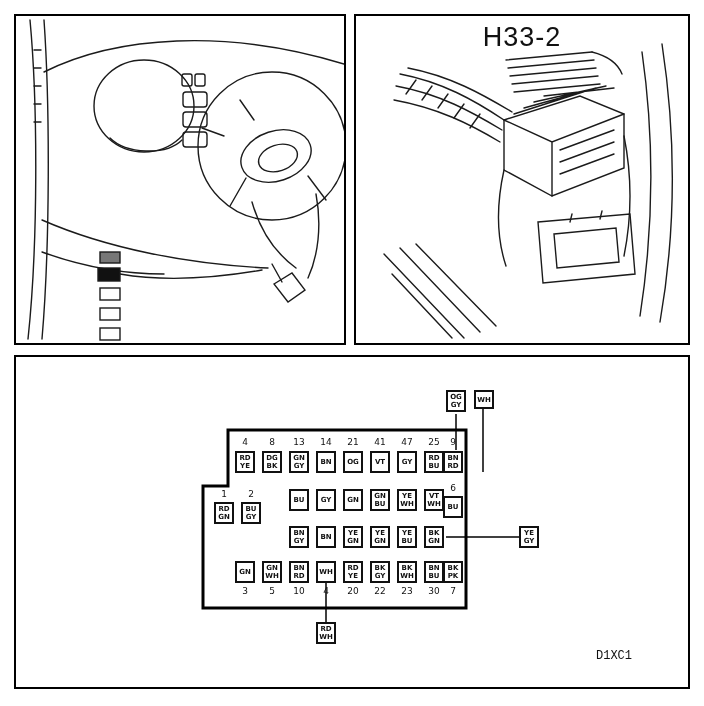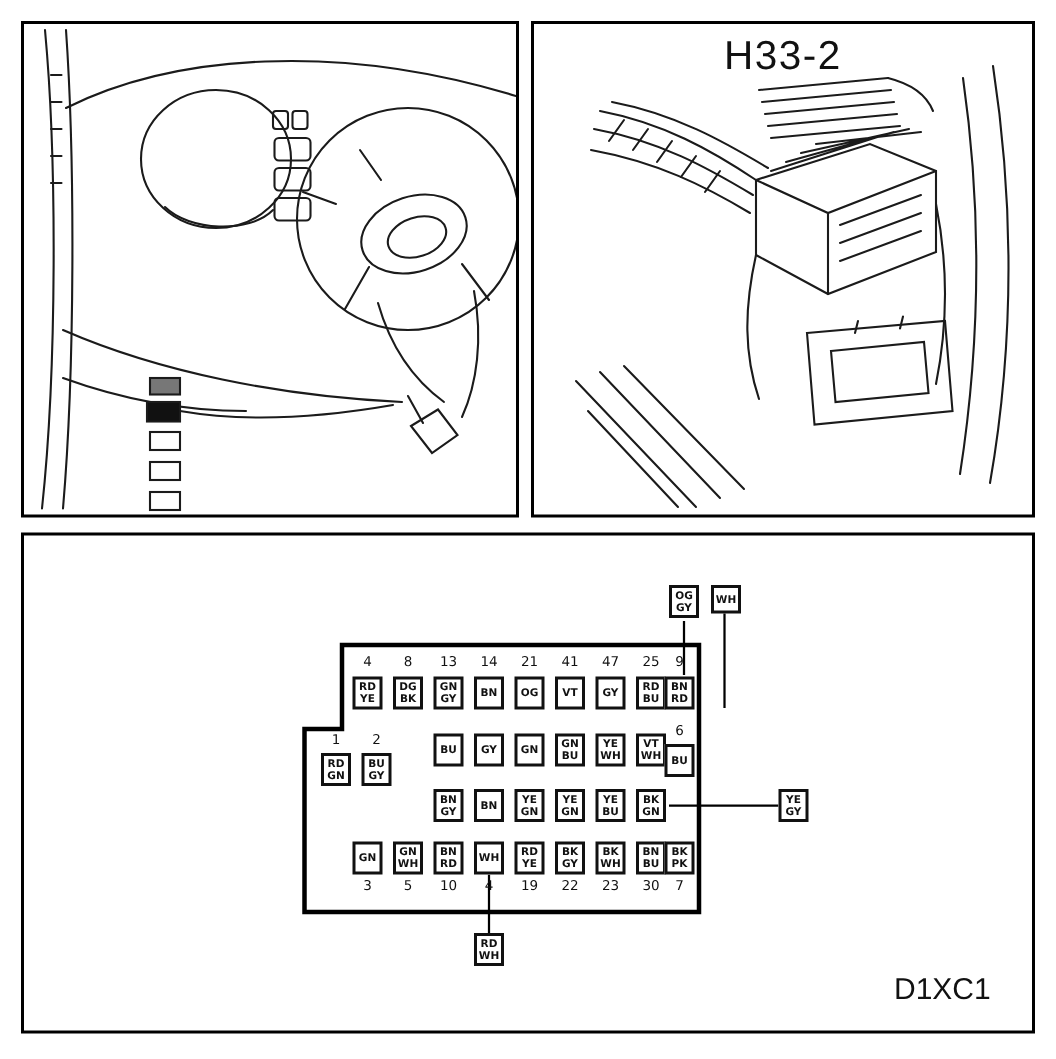--- a/index.html
+++ b/index.html
@@ -6,22 +6,22 @@
   #page{position:relative;width:704px;height:706px;background:#fff;
         font-family:"DejaVu Sans",sans-serif;color:#111}
   .panel{position:absolute;border:2px solid #000;background:#fff;
          box-sizing:border-box;overflow:hidden}
   #panel-location{left:14px;top:14px;width:332px;height:331px}
   #panel-connector{left:354px;top:14px;width:336px;height:331px}
   #panel-pinout{left:14px;top:355px;width:676px;height:334px}
   .sketch{position:absolute;left:0;top:0;width:100%;height:100%}
   #connector-label{position:absolute;left:0;right:0;top:6px;text-align:center;
         font-size:27px;letter-spacing:1px;font-family:"Liberation Sans",sans-serif}
-  #diagram-id{position:absolute;left:580px;top:292px;font-size:20px;
-        font-family:Liberation Sans, sans-serif}
+  #diagram-id{position:absolute;left:580px;top:292px;font-size:12px;
+        font-family:Liberation Mono, monospace}
   .pinnum{position:absolute;width:20px;text-align:center;font-size:9px;line-height:10px}
   .pinbox{position:absolute;width:20px;height:22px;border:2px solid #111;background:#fff;
         box-sizing:border-box;display:flex;flex-direction:column;align-items:center;
         justify-content:center;font-size:7px;font-weight:bold;line-height:8px;
         font-family:"DejaVu Sans",sans-serif;text-align:center}
   .pinbox.single{height:19px}
   #pinout-lines{position:absolute;left:0;top:0;width:672px;height:330px;pointer-events:none}
 </style>
 </head>
 <body>
@@ -237,21 +237,21 @@
       </div>
     <div class="pinbox" style="left:427px;top:204px">
         <div>BK</div>
         <div>PK</div>
       </div>
 
     <span class="pinnum" style="left:219px;top:229px">3</span>
     <span class="pinnum" style="left:246px;top:229px">5</span>
     <span class="pinnum" style="left:273px;top:229px">10</span>
     <span class="pinnum" style="left:300px;top:229px">4</span>
-    <span class="pinnum" style="left:327px;top:229px">19</span>
+    <span class="pinnum" style="left:327px;top:229px">20</span>
     <span class="pinnum" style="left:354px;top:229px">22</span>
     <span class="pinnum" style="left:381px;top:229px">23</span>
     <span class="pinnum" style="left:408px;top:229px">30</span>
     <span class="pinnum" style="left:427px;top:229px">7</span>
 
     <div class="pinbox" style="left:430px;top:33px">
         <div>OG</div>
         <div>GY</div>
       </div>
     <div class="pinbox single" style="left:458px;top:33px">

